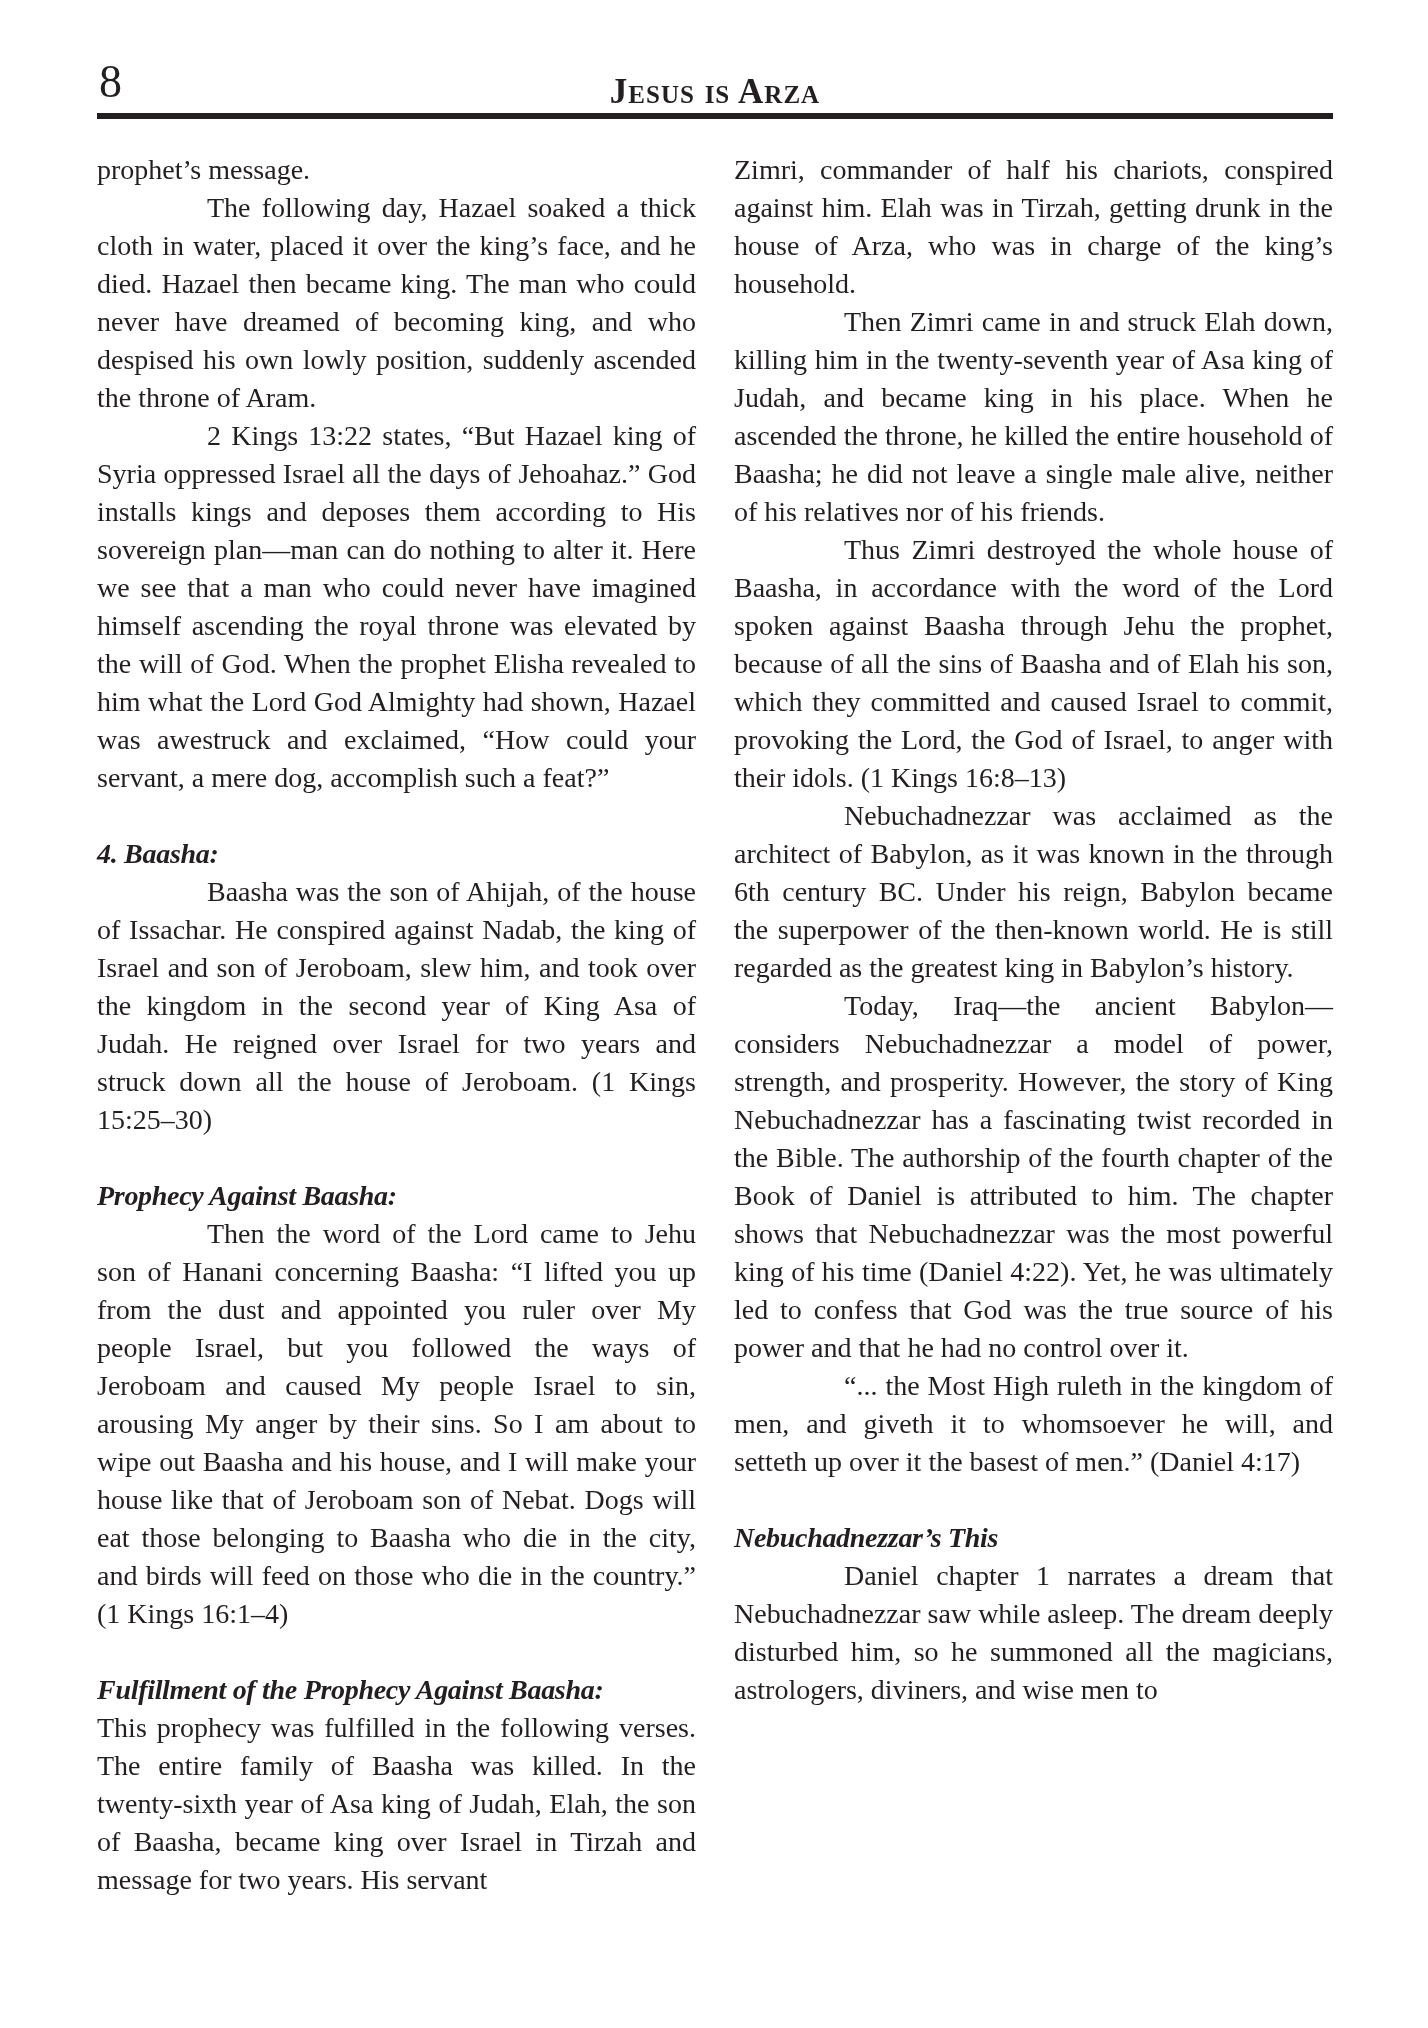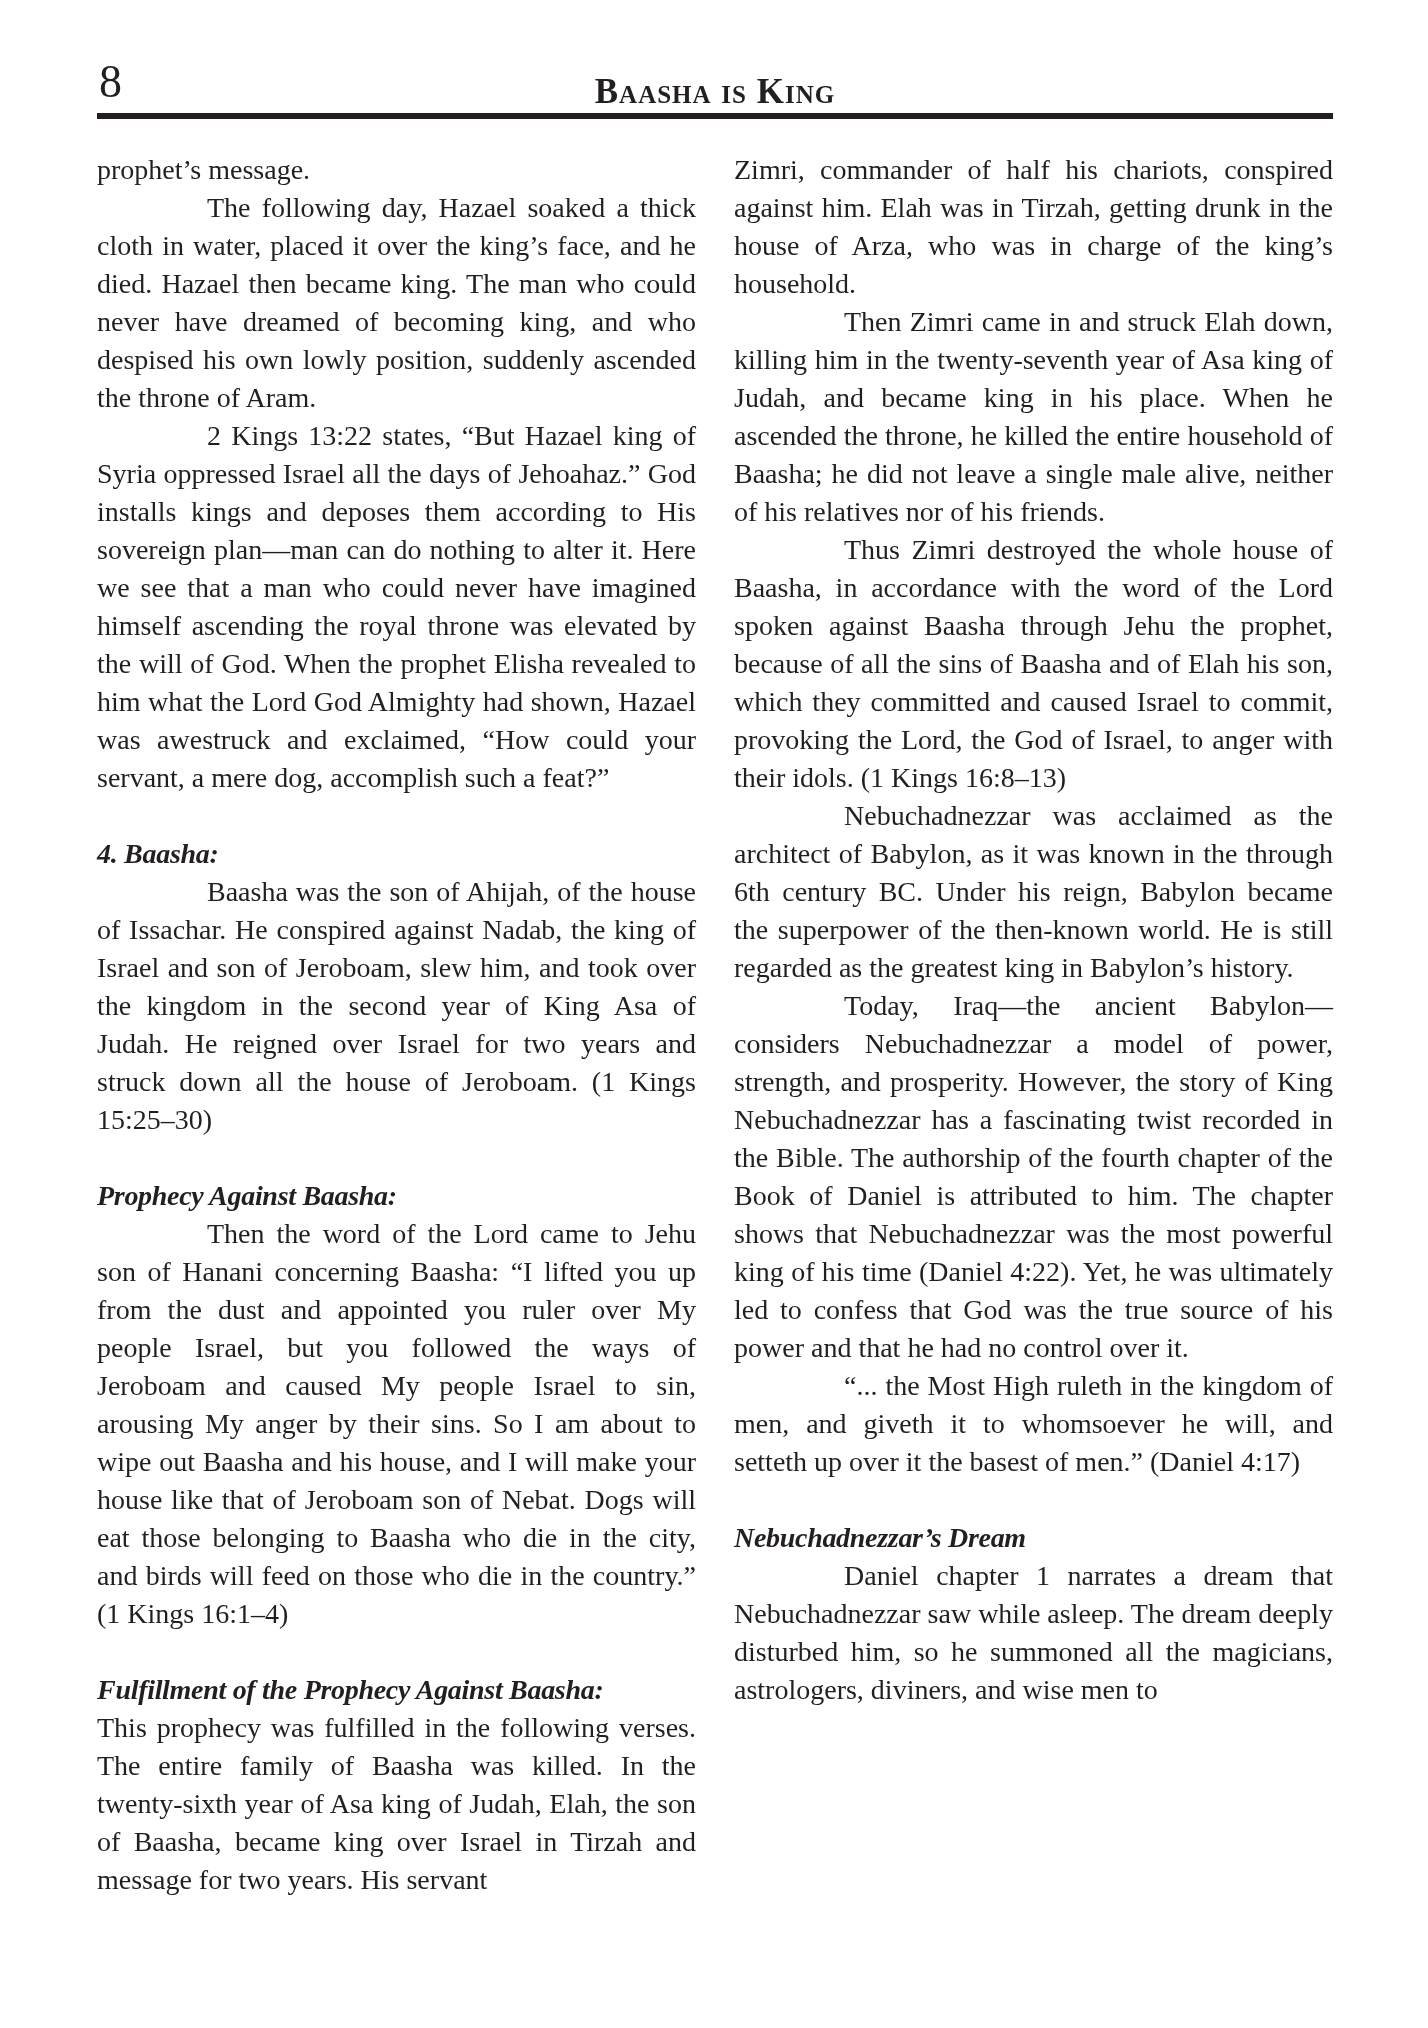--- a/index.html
+++ b/index.html
@@ -71,38 +71,38 @@
     letter-spacing: -0.3px;
     white-space: pre-wrap;
   }
 </style>
 </head>
 <body>
 
 <div class="page">
   <div class="page-header">
     <div class="page-number">8</div>
-    <h1 class="page-title">Baasha is King</h1>
+    <h1 class="page-title">Jesus is Arza</h1>
   </div>
   <div class="columns">
     <div class="col" id="col-left">
         <p class="para">prophet’s message.</p>
         <p class="para indent">The following day, Hazael soaked a thick cloth in water, placed it over the king’s face, and he died. Hazael then became king. The man who could never have dreamed of becoming king, and who despised his own lowly position, suddenly ascended the throne of Aram.</p>
         <p class="para indent">2 Kings 13:22 states, “But Hazael king of Syria oppressed Israel all the days of Jehoahaz.” God installs kings and deposes them according to His sovereign plan—man can do nothing to alter it. Here we see that a man who could never have imagined himself ascending the royal throne was elevated by the will of God. When the prophet Elisha revealed to him what the Lord God Almighty had shown, Hazael was awestruck and exclaimed, “How could your servant, a mere dog, accomplish such a feat?”</p>
         <h3 class="subhead">4. Baasha:</h3>
         <p class="para indent">Baasha was the son of Ahijah, of the house of Issachar. He conspired against Nadab, the king of Israel and son of Jeroboam, slew him, and took over the kingdom in the second year of King Asa of Judah. He reigned over Israel for two years and struck down all the house of Jeroboam. (1 Kings 15:25–30)</p>
         <h3 class="subhead">Prophecy Against Baasha:</h3>
         <p class="para indent">Then the word of the Lord came to Jehu son of Hanani concerning Baasha: “I lifted you up from the dust and appointed you ruler over My people Israel, but you followed the ways of Jeroboam and caused My people Israel to sin, arousing My anger by their sins. So I am about to wipe out Baasha and his house, and I will make your house like that of Jeroboam son of Nebat. Dogs will eat those belonging to Baasha who die in the city, and birds will feed on those who die in the country.” (1 Kings 16:1–4)</p>
         <h3 class="subhead">Fulfillment of the Prophecy Against Baasha:</h3>
         <p class="para">This prophecy was fulfilled in the following verses. The entire family of Baasha was killed. In the twenty-sixth year of Asa king of Judah, Elah, the son of Baasha, became king over Israel in Tirzah and message for two years. His servant</p>
       </div>
     <div class="col" id="col-right">
         <p class="para">Zimri, commander of half his chariots, conspired against him. Elah was in Tirzah, getting drunk in the house of Arza, who was in charge of the king’s household.</p>
         <p class="para indent">Then Zimri came in and struck Elah down, killing him in the twenty-seventh year of Asa king of Judah, and became king in his place. When he ascended the throne, he killed the entire household of Baasha; he did not leave a single male alive, neither of his relatives nor of his friends.</p>
         <p class="para indent">Thus Zimri destroyed the whole house of Baasha, in accordance with the word of the Lord spoken against Baasha through Jehu the prophet, because of all the sins of Baasha and of Elah his son, which they committed and caused Israel to commit, provoking the Lord, the God of Israel, to anger with their idols. (1 Kings 16:8–13)</p>
         <p class="para indent">Nebuchadnezzar was acclaimed as the architect of Babylon, as it was known in the through 6th century BC. Under his reign, Babylon became the superpower of the then-known world. He is still regarded as the greatest king in Babylon’s history.</p>
         <p class="para indent">Today, Iraq—the ancient Babylon—considers Nebuchadnezzar a model of power, strength, and prosperity. However, the story of King Nebuchadnezzar has a fascinating twist recorded in the Bible. The authorship of the fourth chapter of the Book of Daniel is attributed to him. The chapter shows that Nebuchadnezzar was the most powerful king of his time (Daniel 4:22). Yet, he was ultimately led to confess that God was the true source of his power and that he had no control over it.</p>
         <p class="para indent">“... the Most High ruleth in the kingdom of men, and giveth it to whomsoever he will, and setteth up over it the basest of men.” (Daniel 4:17)</p>
-        <h3 class="subhead">Nebuchadnezzar’s Dream</h3>
+        <h3 class="subhead">Nebuchadnezzar’s This</h3>
         <p class="para indent">Daniel chapter 1 narrates a dream that Nebuchadnezzar saw while asleep. The dream deeply disturbed him, so he summoned all the magicians, astrologers, diviners, and wise men to</p>
       </div>
   </div>
 </div>
 
 </body></html>

